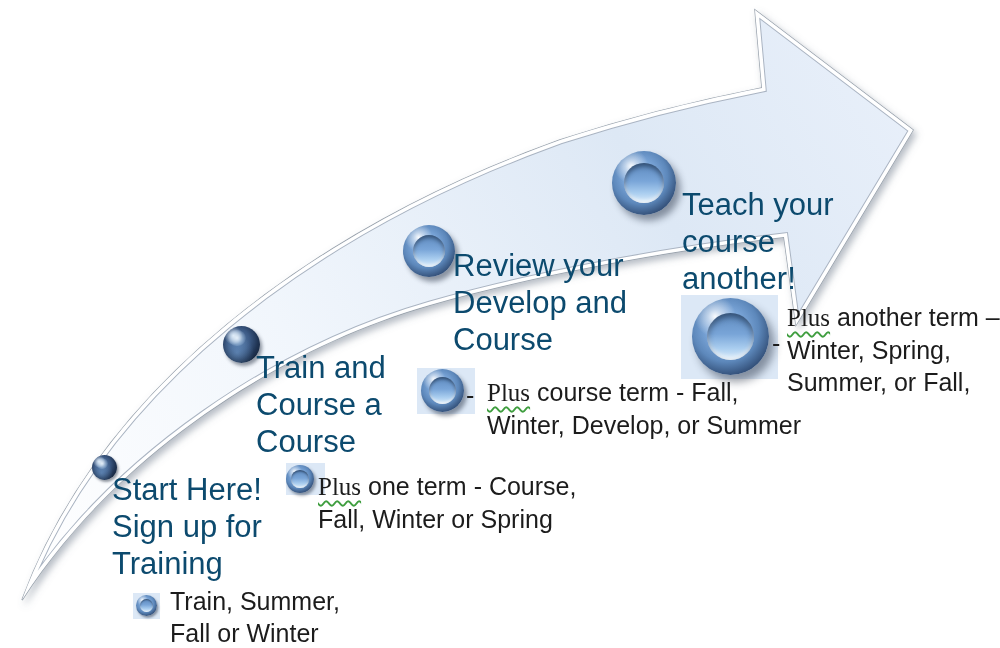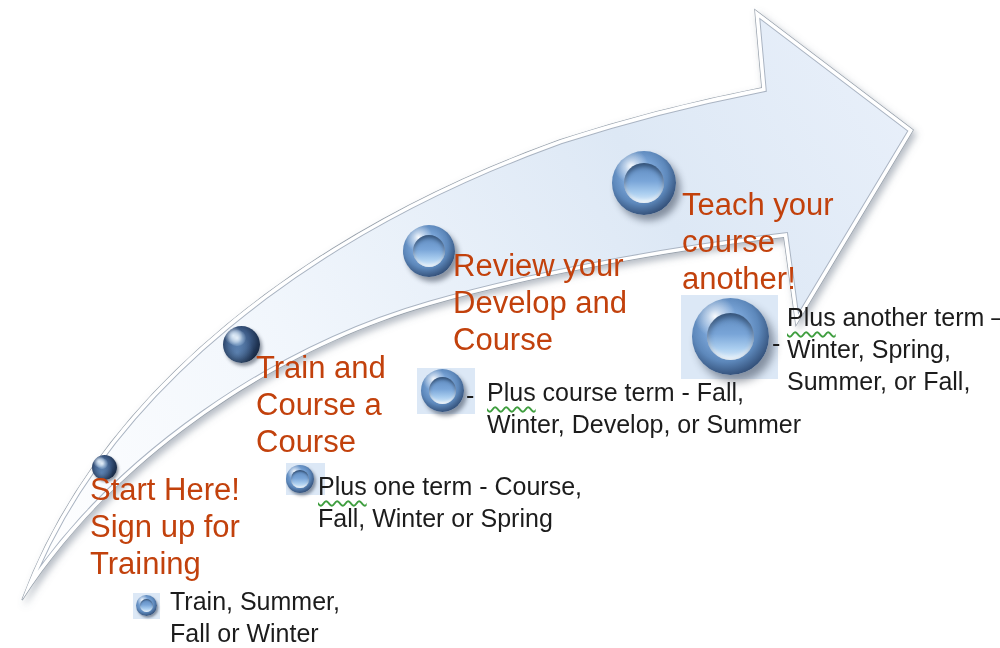--- a/index.html
+++ b/index.html
@@ -1,29 +1,30 @@
 <!DOCTYPE html>
 <html><head>
 <meta charset="utf-8">
 <style>
   html,body{margin:0;padding:0;background:#ffffff;}
   #canvas{
     position:relative;width:1000px;height:648px;overflow:hidden;
     background:#ffffff;font-family:"Liberation Sans",sans-serif;color:#1c1c1c;
   }
   #arrow-svg{position:absolute;left:0;top:0;}
-  .title{position:absolute;font-size:31px;line-height:37px;color:#c2410c;white-space:nowrap;}
+  .title{position:absolute;font-size:31px;line-height:37px;color:#0c4a6e;white-space:nowrap;}
   .btext{position:absolute;font-size:25px;line-height:32px;color:#1c1c1c;white-space:nowrap;}
   .dash{position:absolute;font-size:25px;line-height:32px;color:#1c1c1c;}
   .sq{
     text-decoration-line:underline;
     text-decoration-style:wavy;
     text-decoration-color:#3f9e3f;
     text-decoration-thickness:1.5px;
     text-underline-offset:5px;
+    font-family:Liberation Serif, serif;
   }
   .imgbox{position:absolute;background:#dce8f6;}
   .pearl{
     position:absolute;border-radius:50%;
     background:
       radial-gradient(circle at 30% 24%, rgba(255,255,255,.95) 0%, rgba(255,255,255,.55) 9%, rgba(255,255,255,0) 26%),
       radial-gradient(circle at 44% 40%, #8fb4e3 0%, #7aa5d8 30%, #5d88bb 52%, #34517a 74%, #141f31 100%);
     box-shadow:0.07em 0.09em 0.11em rgba(25,35,55,.45);
   }
   .pearl::after{
@@ -80,21 +81,21 @@
         <use href="#arrowPath" fill="none" stroke="#ffffff" stroke-width="7"></use>
       </g>
     </g>
   </svg>
 
   <span class="pearl-dark" style="left:92px;top:455px;width:25px;height:25px;font-size:25px"></span>
   <span class="pearl-dark" style="left:223px;top:326px;width:37px;height:37px;font-size:37px"></span>
   <span class="pearl" style="left:403px;top:225px;width:52px;height:52px;font-size:52px"></span>
   <span class="pearl" style="left:612px;top:151px;width:64px;height:64px;font-size:64px"></span>
 
-  <div class="title" style="left:90px;top:471px">
+  <div class="title" style="left:112px;top:471px">
     <div>Start Here!</div>
     <div>Sign up for</div>
     <div>Training</div>
   </div>
   <div class="imgbox" style="left:133px;top:593px;width:27px;height:26px">
     <span class="pearl" style="left:3px;top:2px;width:21px;height:21px;font-size:21px"></span>
   </div>
   <div class="btext" style="left:170px;top:585px">
     <div>Train, Summer,</div>
     <div>Fall or Winter</div>

